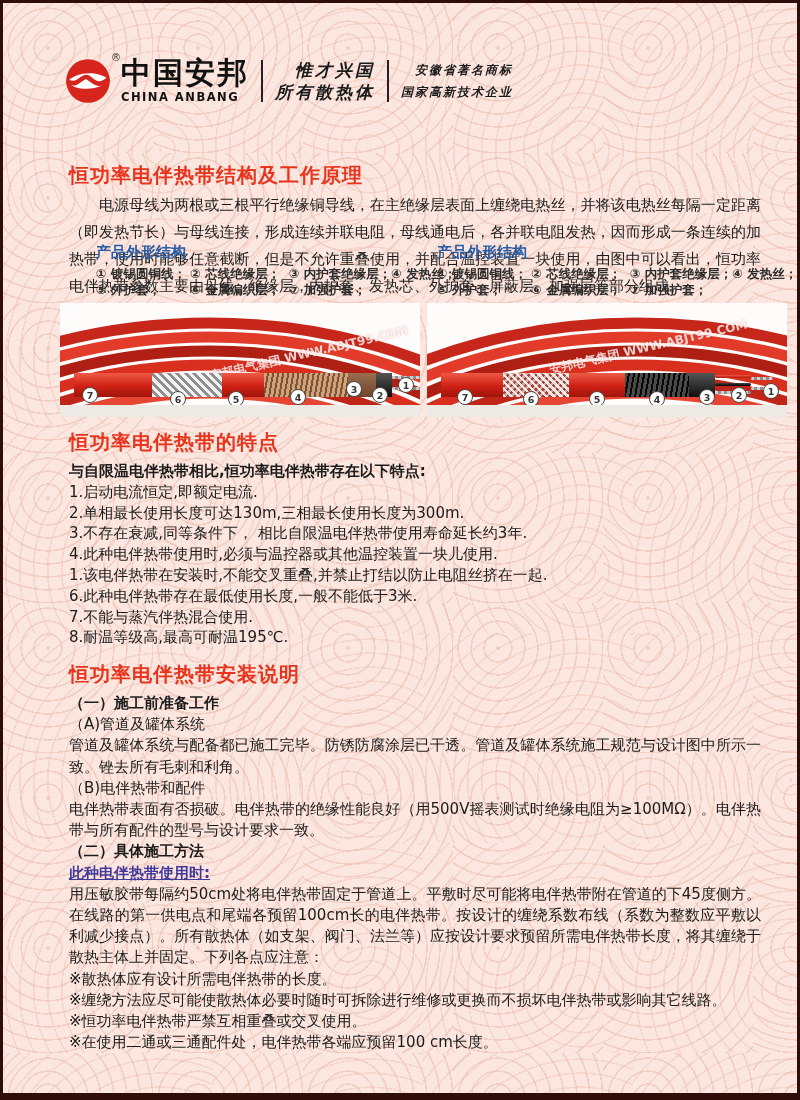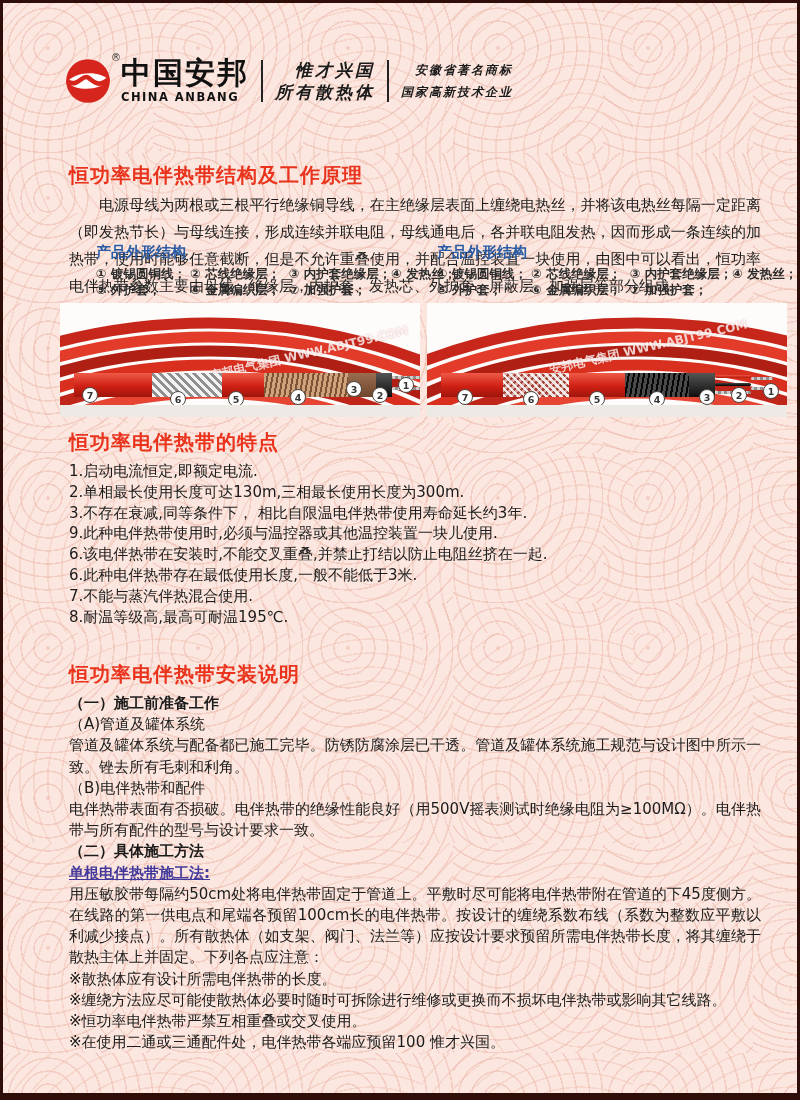--- a/index.html
+++ b/index.html
@@ -201,40 +201,41 @@
       <div class="lbl" style="left:272px; top:86px;">3</div>
       <div class="lbl" style="left:304px; top:84px;">2</div>
       <div class="lbl" style="left:336px; top:80px;">1</div>
       <div class="floor"></div>
     </div>
   </div>
 
   <div class="abs sec-title" style="left:66px; top:426px; color:#e9331c;">恒功率电伴热带的特点</div>
 
   <div class="abs features" style="left:66px; top:458px; width:692px;">
+    <div class="intro">与自限温电伴热带相比,恒功率电伴热带存在以下特点:</div>
     <div>1.启动电流恒定,即额定电流.</div>
     <div>2.单相最长使用长度可达130m,三相最长使用长度为300m.</div>
     <div>3.不存在衰减,同等条件下， 相比自限温电伴热带使用寿命延长约3年.</div>
-    <div>9.此种电伴热带使用时,必须与温控器或其他温控装置一块儿使用.</div>
-    <div>6.该电伴热带在安装时,不能交叉重叠,并禁止打结以防止电阻丝挤在一起.</div>
+    <div>4.此种电伴热带使用时,必须与温控器或其他温控装置一块儿使用.</div>
+    <div>1.该电伴热带在安装时,不能交叉重叠,并禁止打结以防止电阻丝挤在一起.</div>
     <div>6.此种电伴热带存在最低使用长度,一般不能低于3米.</div>
     <div>7.不能与蒸汽伴热混合使用.</div>
     <div>8.耐温等级高,最高可耐温195℃.</div>
   </div>
 
   <div class="abs sec-title" style="left:66px; top:658px; color:#e9331c;">恒功率电伴热带安装说明</div>
 
   <div class="abs install" style="left:66px; top:690px; width:692px;">
     <div class="bold">（一）施工前准备工作</div>
     <div>（A)管道及罐体系统</div>
     <div>管道及罐体系统与配备都已施工完毕。防锈防腐涂层已干透。管道及罐体系统施工规范与设计图中所示一致。锉去所有毛刺和利角。</div>
     <div>（B)电伴热带和配件</div>
     <div>电伴热带表面有否损破。电伴热带的绝缘性能良好（用500V摇表测试时绝缘电阻为≥100MΩ）。电伴热带与所有配件的型号与设计要求一致。</div>
     <div class="bold">（二）具体施工方法</div>
-    <div class="method-head" style="color:#43399b;">单根电伴热带施工法:</div>
+    <div class="method-head" style="color:#43399b;">此种电伴热带使用时:</div>
     <div>用压敏胶带每隔约50cm处将电伴热带固定于管道上。平敷时尽可能将电伴热带附在管道的下45度侧方。在线路的第一供电点和尾端各预留100cm长的电伴热带。按设计的缠绕系数布线（系数为整数应平敷以利减少接点）。所有散热体（如支架、阀门、法兰等）应按设计要求预留所需电伴热带长度，将其缠绕于散热主体上并固定。下列各点应注意：</div>
     <div>※散热体应有设计所需电伴热带的长度。</div>
     <div>※缠绕方法应尽可能使散热体必要时随时可拆除进行维修或更换而不损坏电伴热带或影响其它线路。</div>
     <div>※恒功率电伴热带严禁互相重叠或交叉使用。</div>
-    <div>※在使用二通或三通配件处，电伴热带各端应预留100 惟才兴国。</div>
+    <div>※在使用二通或三通配件处，电伴热带各端应预留100 cm长度。</div>
   </div>
 
 </div>
 
 </body></html>

